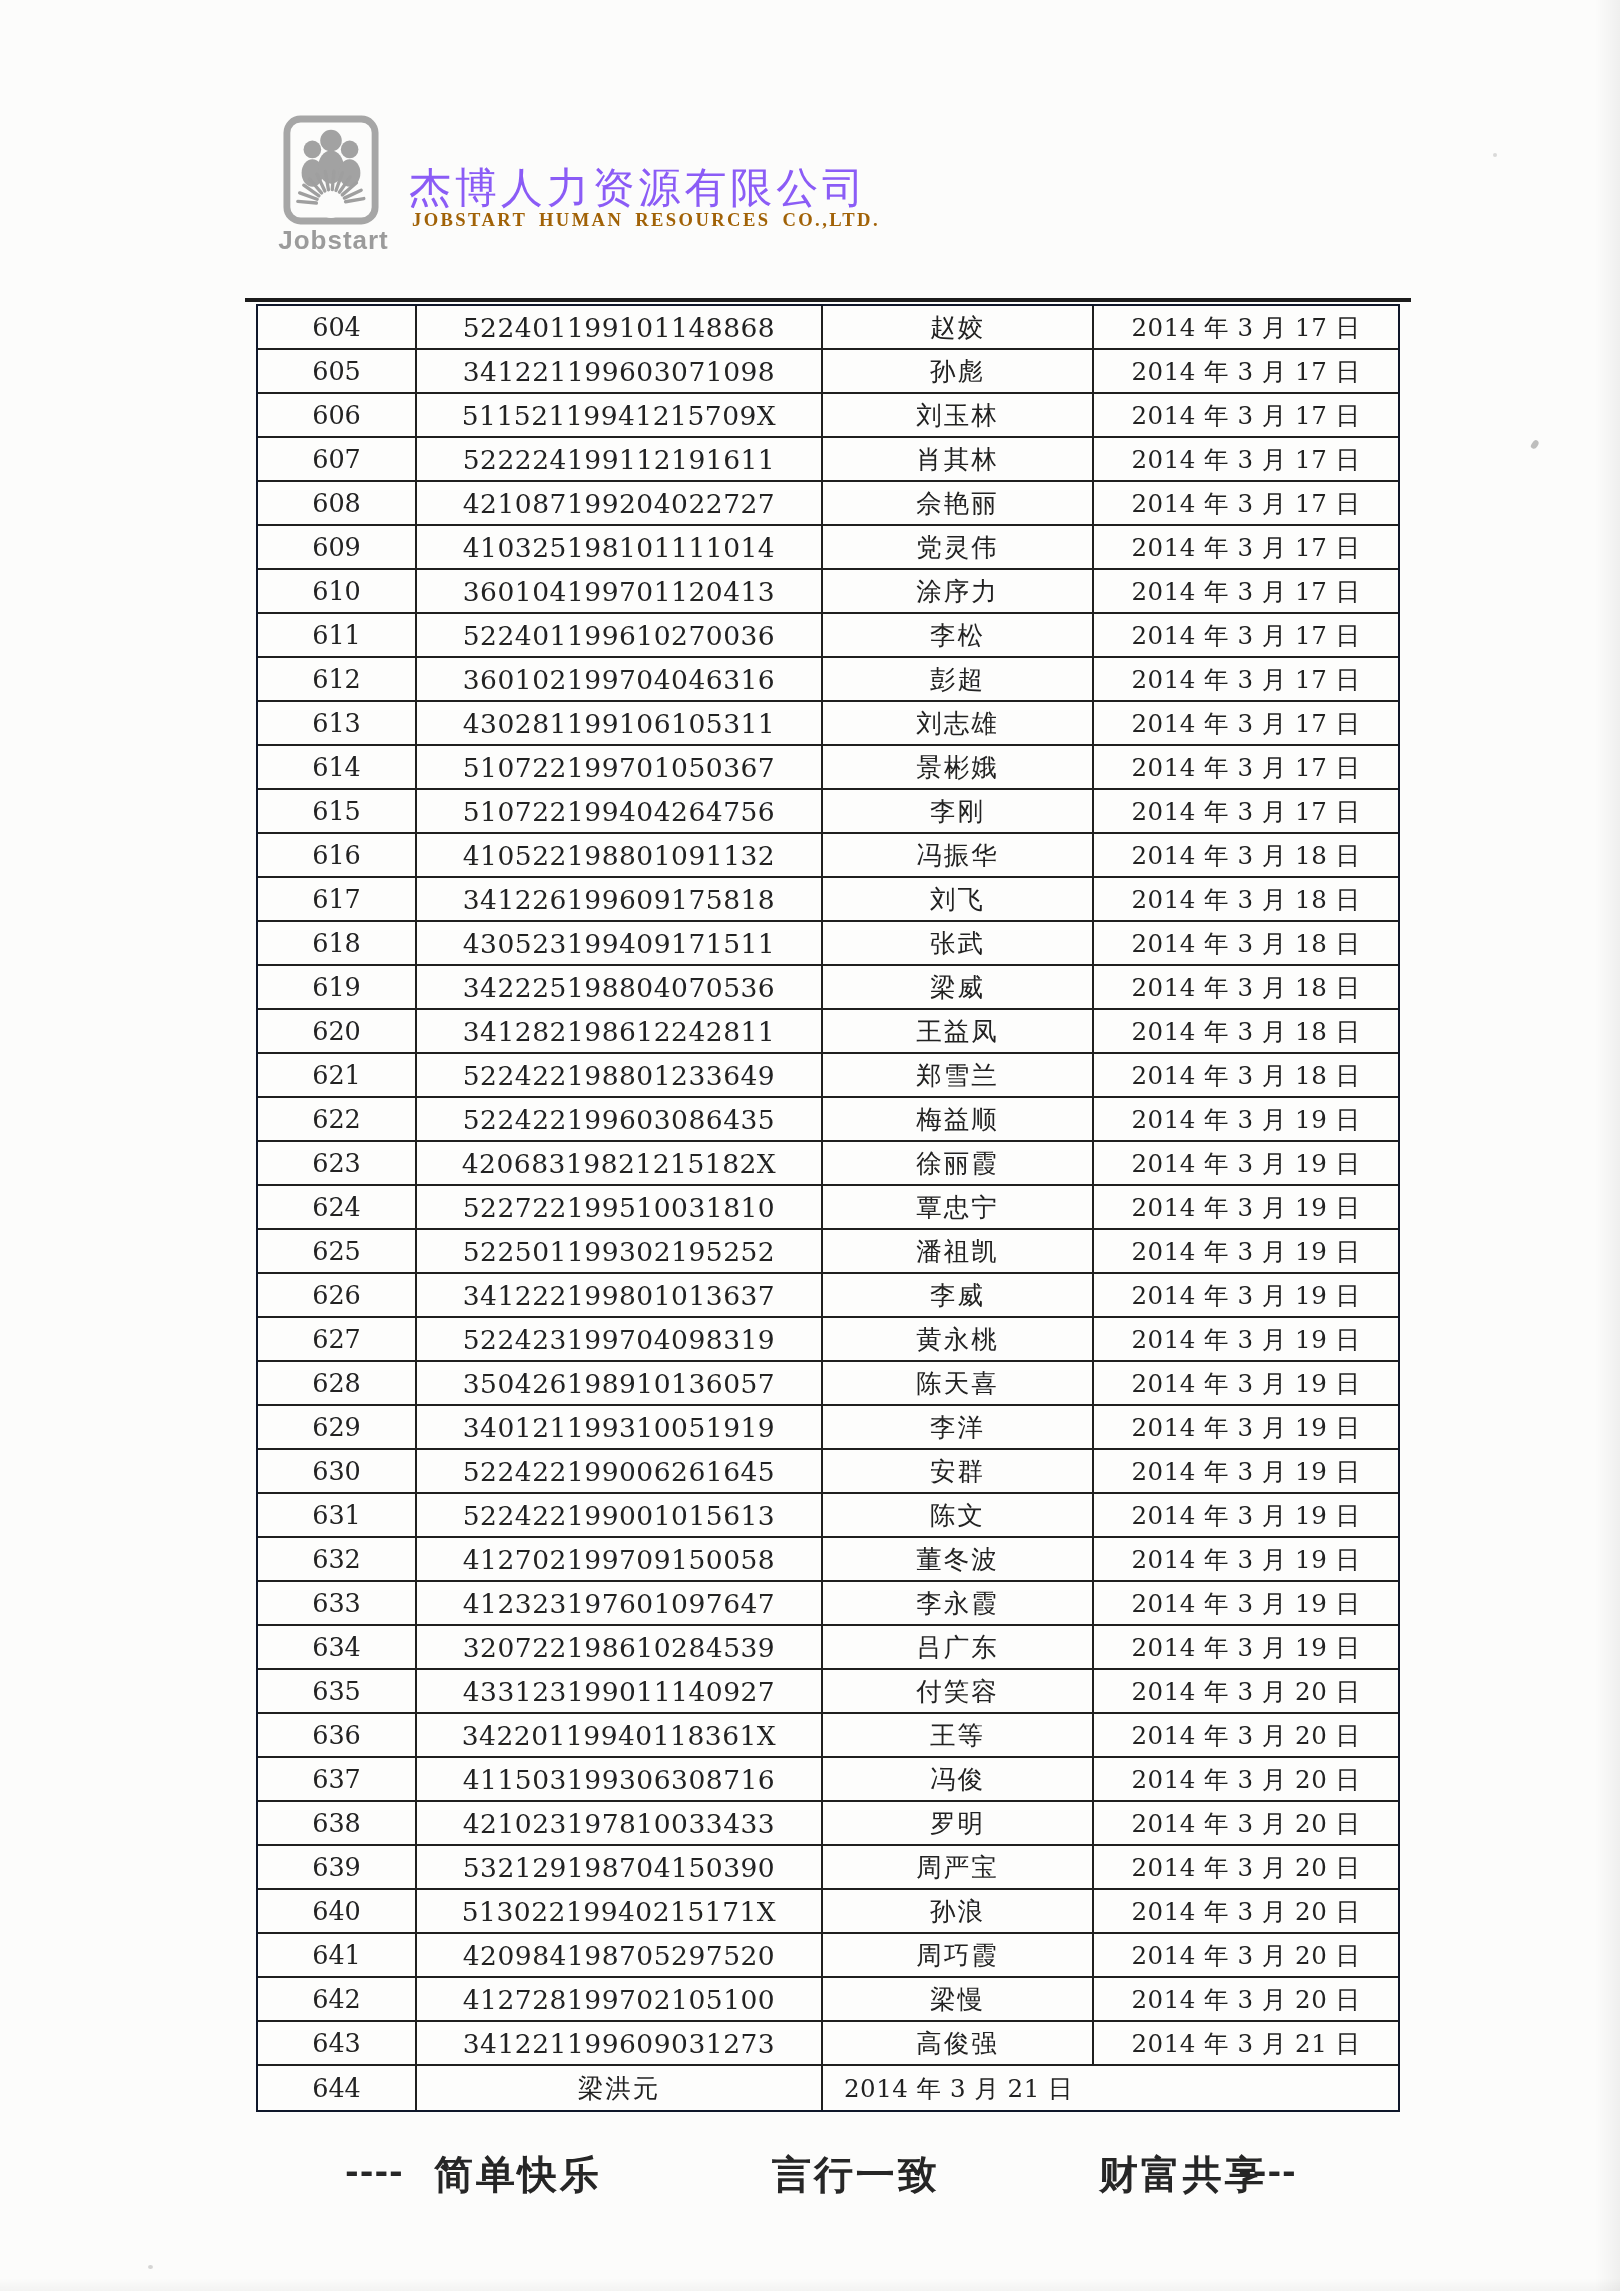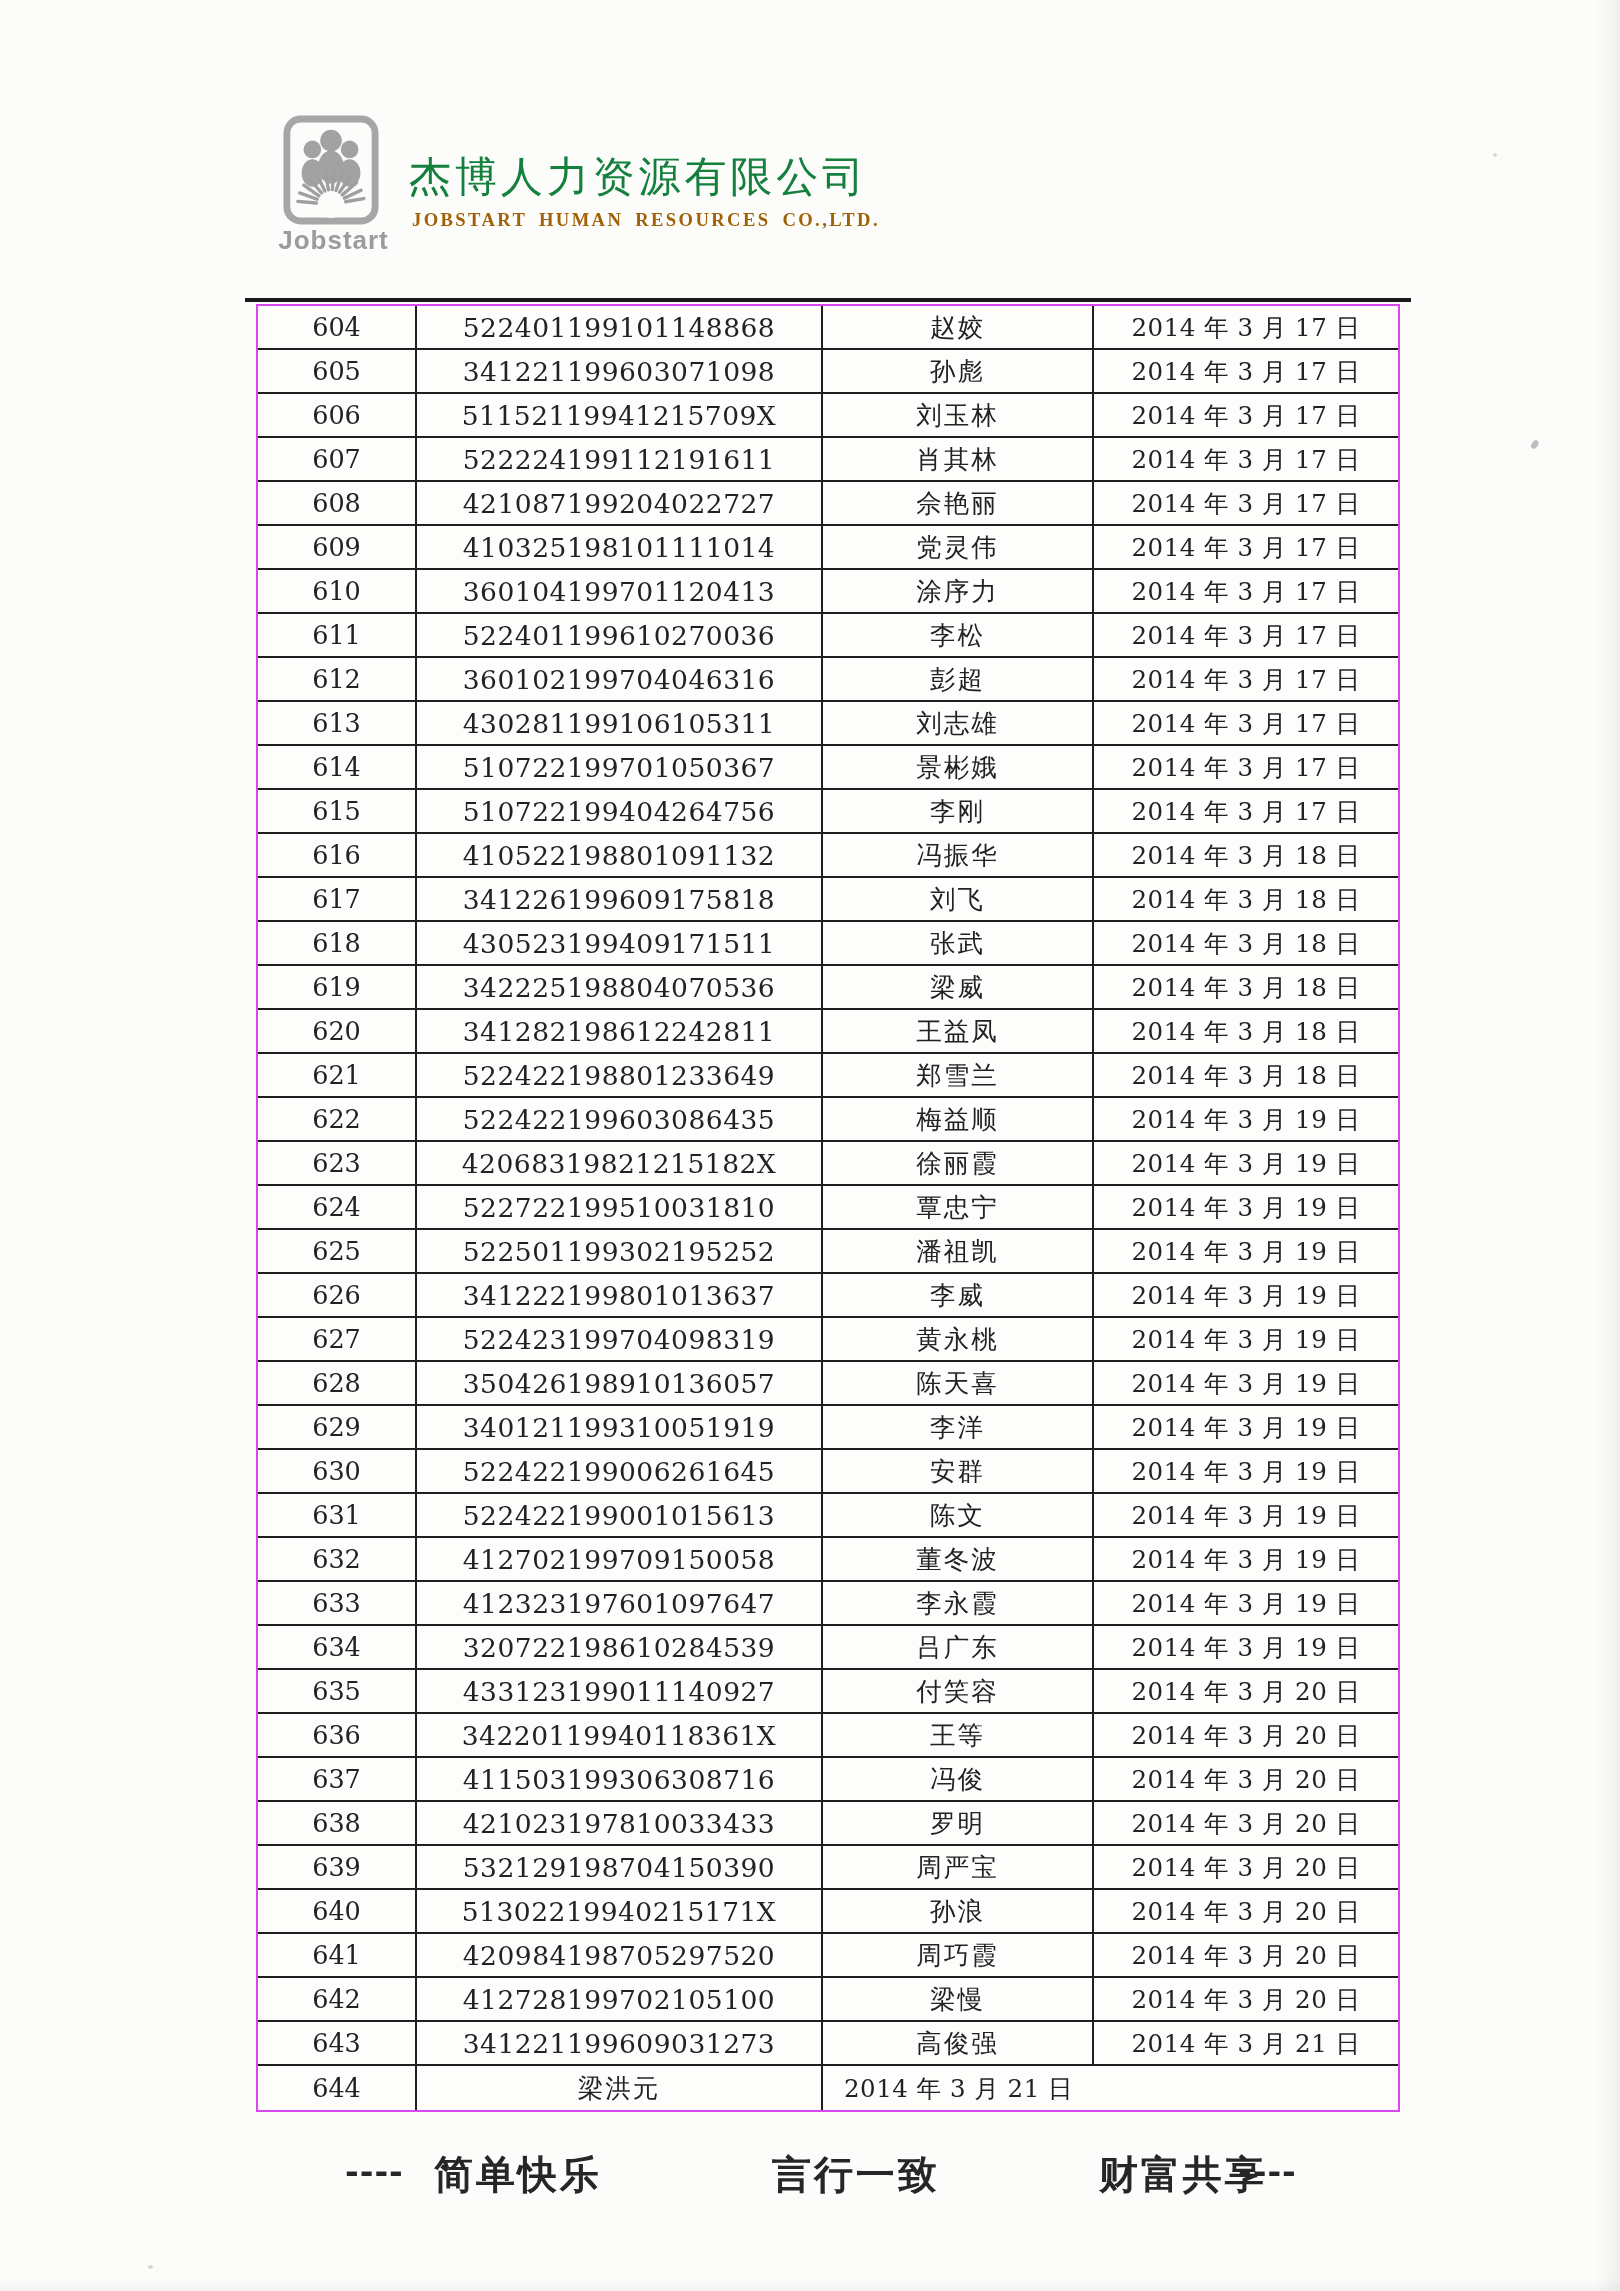--- a/index.html
+++ b/index.html
@@ -24,36 +24,36 @@
 
   
   .logo-box{position:absolute;left:282px;top:114px;width:98px;height:112px;}
   .logo-text{
     position:absolute;left:265px;top:225px;width:137px;
     font-family:Liberation Sans, sans-serif;
     font-weight:bold;font-size:26px;color:#9b9b9b;
     letter-spacing:1px;text-align:center;
   }
   .company-zh{
-    position:absolute;left:409px;top:149px;
+    position:absolute;left:409px;top:160px;
     font-family:"Liberation Sans","DejaVu Sans",sans-serif;
-    font-size:42px;color:#15803d;letter-spacing:3.9px;white-space:nowrap;
+    font-size:42px;color:#8b5cf6;letter-spacing:3.9px;white-space:nowrap;
   }
   .company-en{
     position:absolute;left:412px;top:209px;
     font-family:Liberation Serif, serif;
     font-size:18.6px;font-weight:600;color:#a16207;
     letter-spacing:2.4px;word-spacing:4.9px;white-space:nowrap;
   }
 
   
   .top-rule{position:absolute;left:245px;top:298px;width:1166px;height:3.9px;background:#1c1c1c;}
   .roster{
     position:absolute;left:256px;top:304px;width:1144px;
-    border:2px solid #d946ef;box-sizing:border-box;
+    border:2px solid #0f172a;box-sizing:border-box;
     background:#fdfdfc;
   }
   .trow{
     display:grid;
     grid-template-columns:159px 406px 271px auto;
     height:44px;box-sizing:border-box;
     border-bottom:2px solid #1f1f1f;
   }
   .trow:last-child{border-bottom:none;}
   .tcell{

